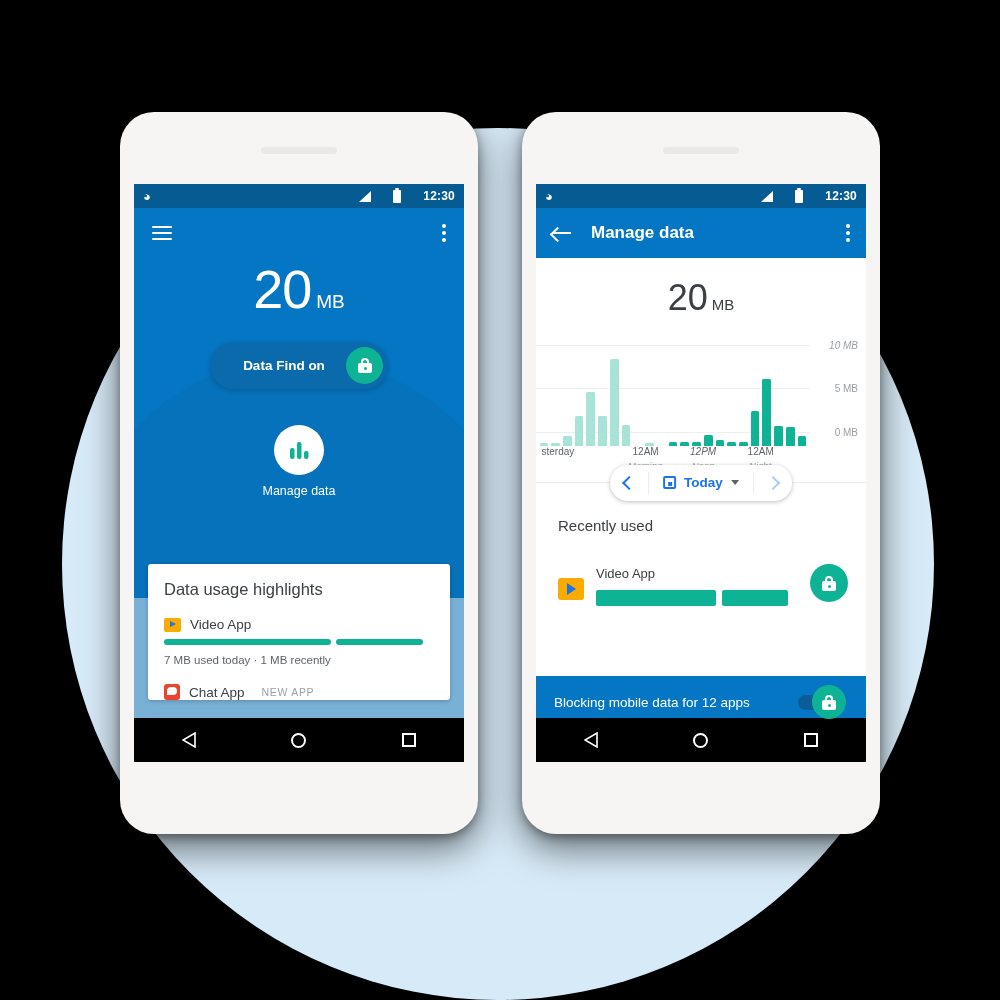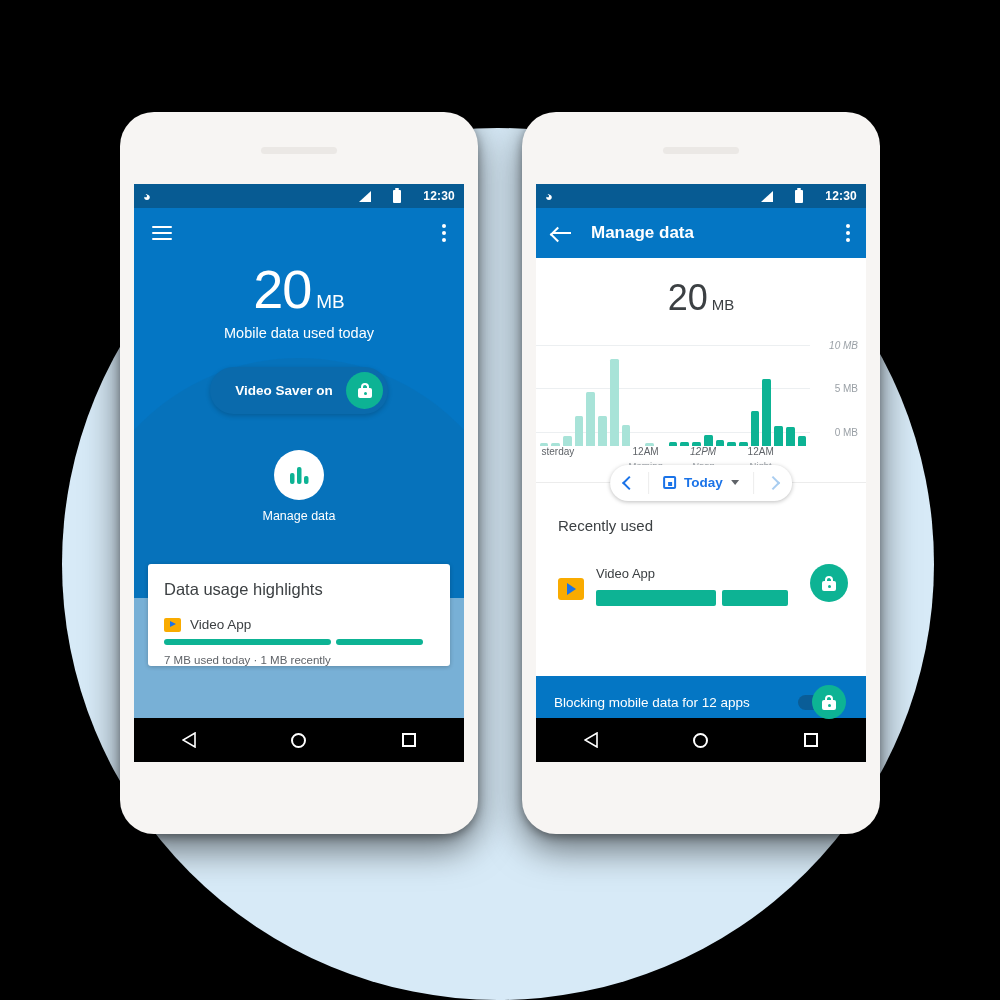--- a/index.html
+++ b/index.html
@@ -214,25 +214,24 @@
             </span>
           <span class="kebab">
               <i></i>
               <i></i>
               <i></i>
             </span>
         </div>
 
         <div class="hero">
           <span class="num">20</span><span class="unit">MB</span>
-          <div class="sub">Mobile data used today</div>
         </div>
 
         <div class="saver-pill">
-          <span class="lbl">Video Saver on</span>
+          <span class="lbl">Data Find on</span>
           <span class="lockbtn">
             <span class="lockglyph">
                 <span class="shk"></span>
                 <span class="body"></span>
                 <span class="kh"></span>
               </span>
           </span>
         </div>
 
         <div class="quick">
@@ -255,20 +254,25 @@
         <div class="approw">
           <span class="icon-video"></span>
           <span class="nm">Video App</span>
         </div>
         <div class="bar-track">
           <span class="bar-seg" style="width:62%"></span>
           <span class="bar-seg" style="width:32%"></span>
         </div>
         <div class="meta">7 MB used today  ·  1 MB recently</div>
 
+        <div class="approw" style="margin-bottom:14px">
+          <span class="icon-chat"></span>
+          <span class="nm">Chat App</span>
+          <span class="badge-new">NEW APP</span>
+        </div>
       </div>
 
       <div class="navbar" style="position:absolute;left:0;right:0;bottom:0;">
         <span class="tri-hollow">
           <svg width="14" height="16" viewBox="0 0 14 16">
               <polygon points="13,1 13,15 1,8" fill="none" stroke="#fff" stroke-width="1.6"></polygon>
             </svg>
         </span>
         <span class="nav-home"></span>
         <span class="nav-recent"></span>

